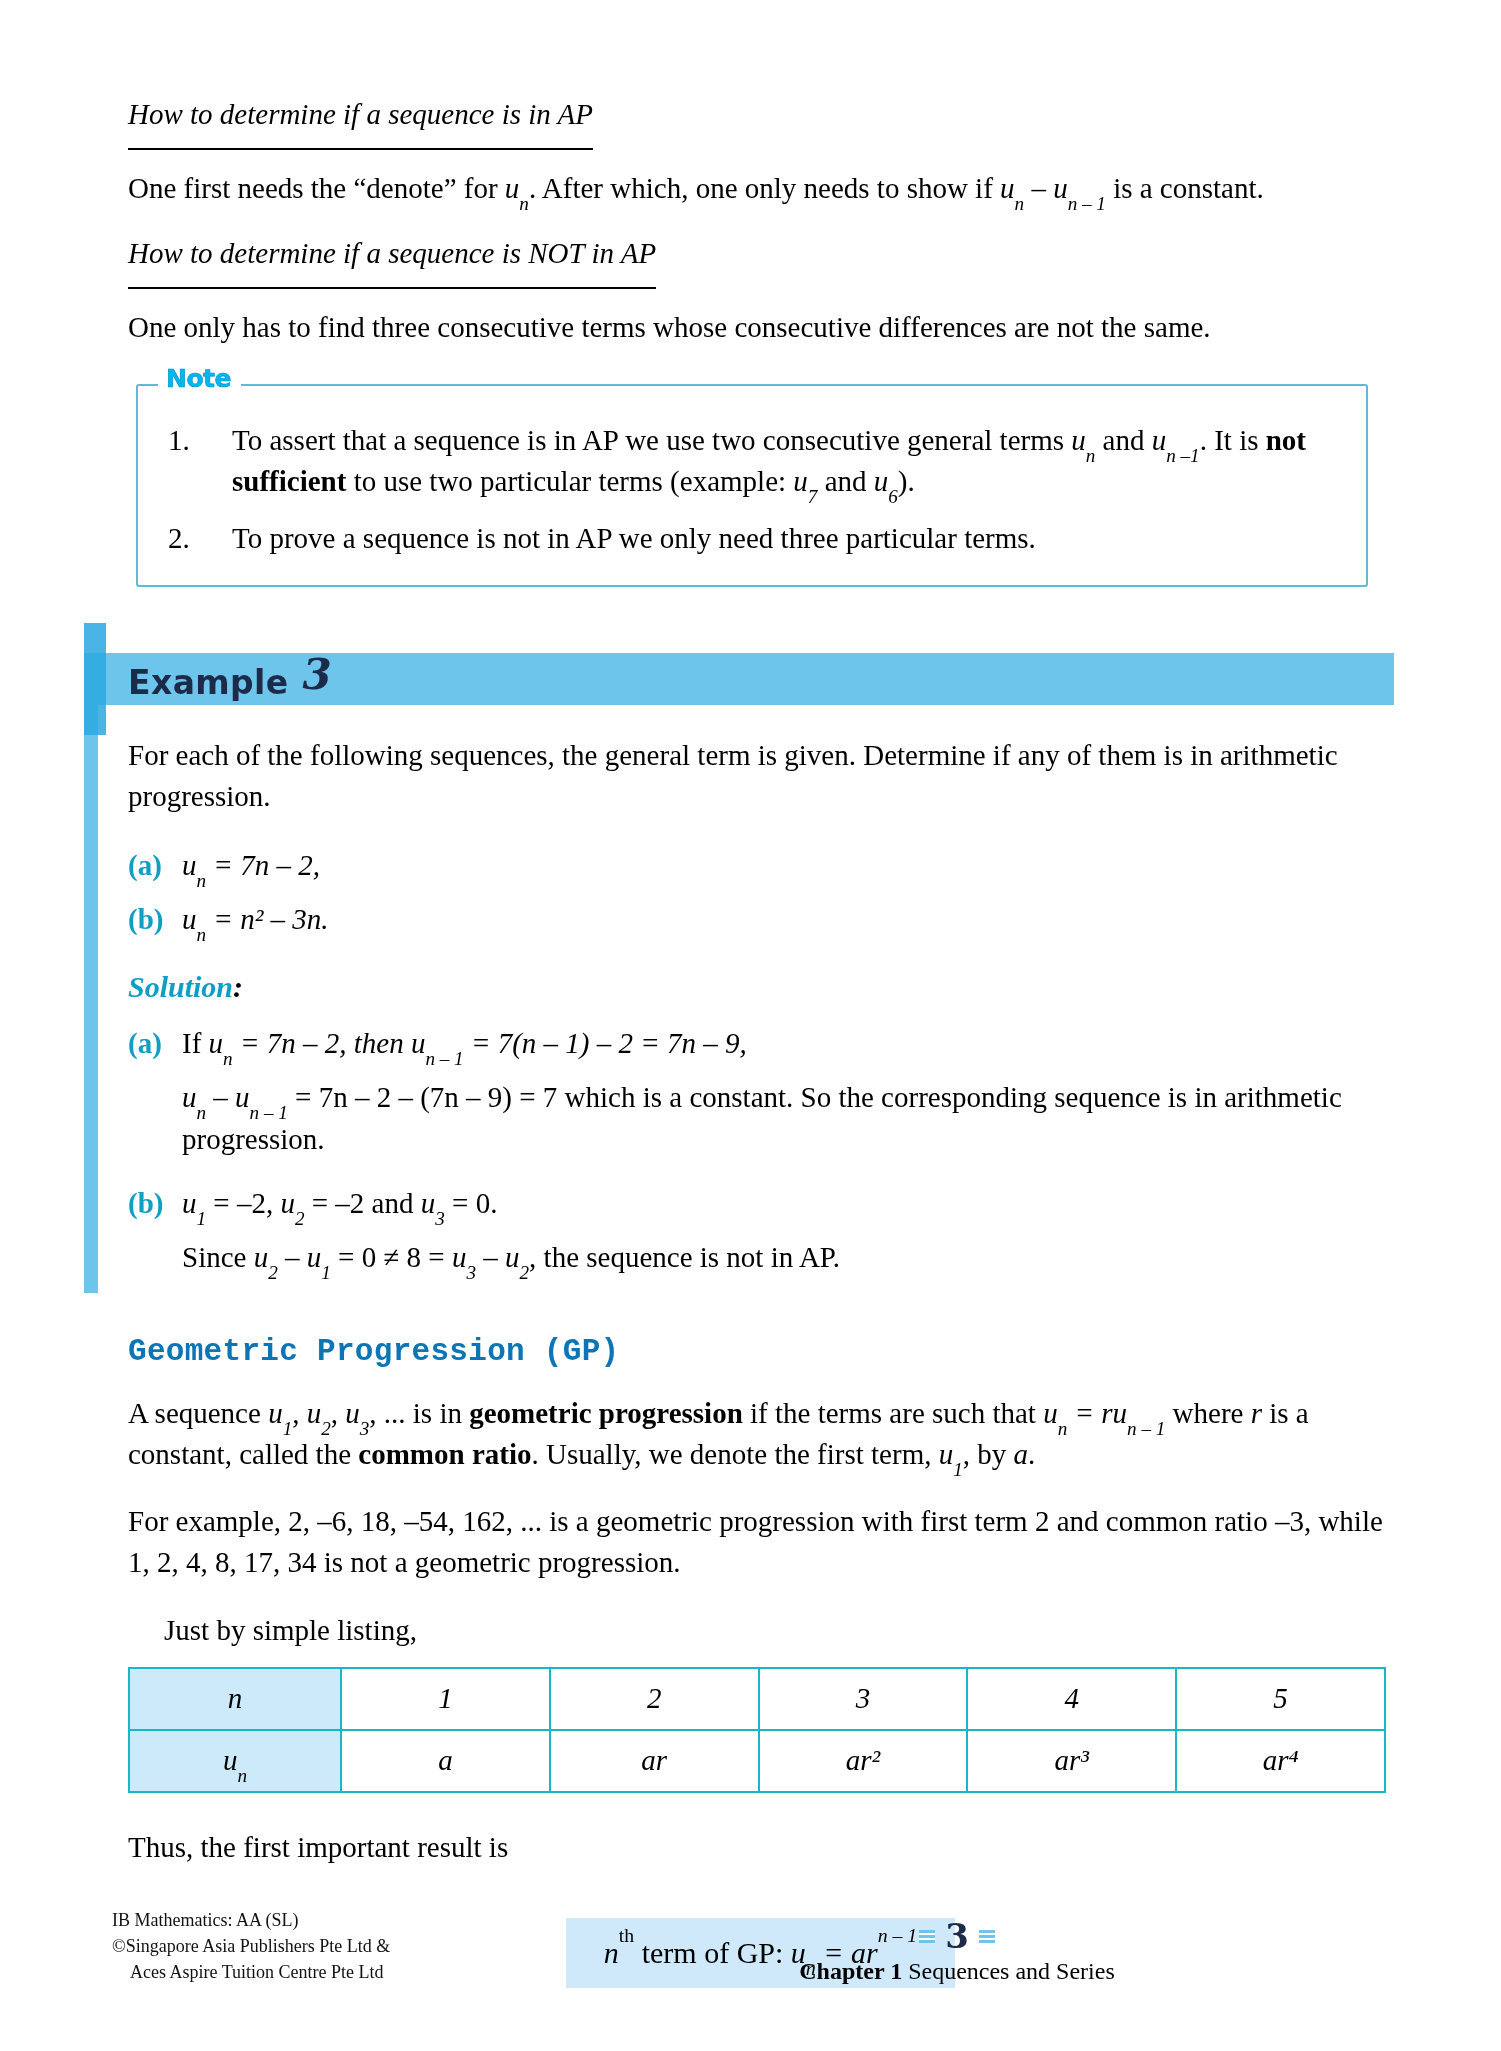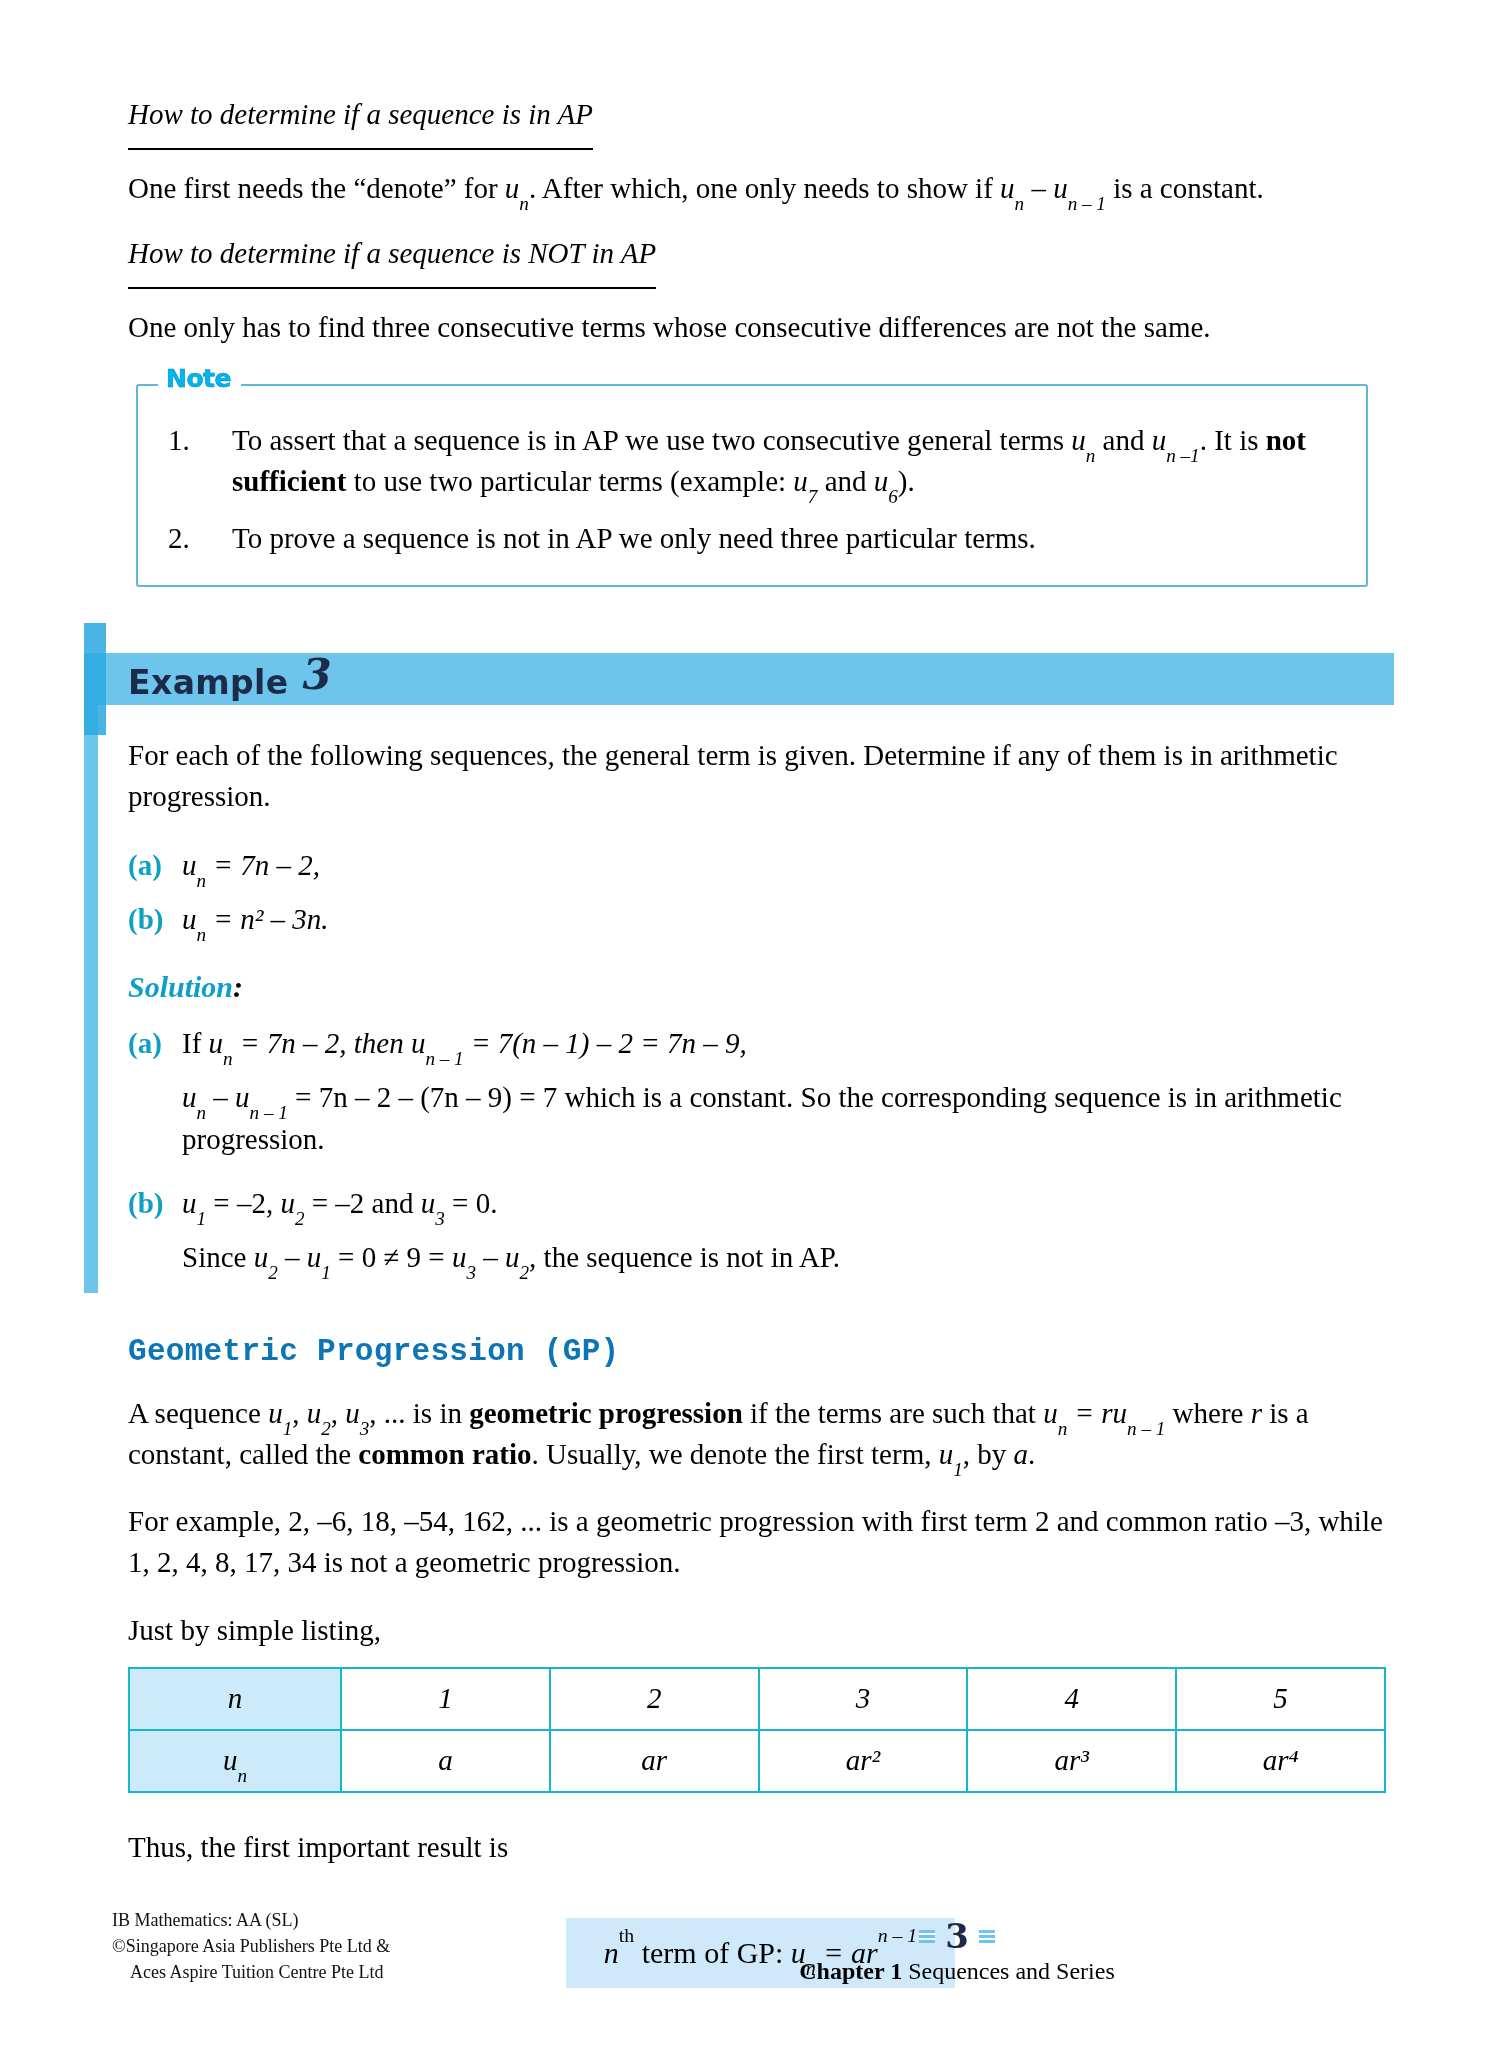--- a/index.html
+++ b/index.html
@@ -327,32 +327,32 @@
           <span class="item-body"><span>If </span><span class="mvar">u</span><sub>n</sub><span class="mvar"> = 7n – 2, then </span><span class="mvar">u</span><sub>n – 1</sub><span class="mvar"> = 7(n – 1) – 2 = 7n – 9,</span></span>
         </div>
 
         <div class="item-indent"><span class="mvar">u</span><sub>n</sub><span> – </span><span class="mvar">u</span><sub>n – 1</sub><span> = 7n – 2 – (7n – 9) = 7 which is a constant. So the corresponding sequence is in arithmetic progression.</span></div>
 
         <div class="item" style="margin-top:22px;">
           <span class="item-letter">(b)</span>
           <span class="item-body"><span class="mvar">u</span><sub class="nosl">1</sub><span> = –2, </span><span class="mvar">u</span><sub class="nosl">2</sub><span> = –2 and </span><span class="mvar">u</span><sub class="nosl">3</sub><span> = 0.</span></span>
         </div>
 
-        <div class="item-indent"><span>Since </span><span class="mvar">u</span><sub class="nosl">2</sub><span> – </span><span class="mvar">u</span><sub class="nosl">1</sub><span> = 0 ≠ 9 = </span><span class="mvar">u</span><sub class="nosl">3</sub><span> – </span><span class="mvar">u</span><sub class="nosl">2</sub><span>, the sequence is not in AP.</span></div>
+        <div class="item-indent"><span>Since </span><span class="mvar">u</span><sub class="nosl">2</sub><span> – </span><span class="mvar">u</span><sub class="nosl">1</sub><span> = 0 ≠ 8 = </span><span class="mvar">u</span><sub class="nosl">3</sub><span> – </span><span class="mvar">u</span><sub class="nosl">2</sub><span>, the sequence is not in AP.</span></div>
       </div>
     </div>
 
     <div>
       <h2 class="gp-heading">Geometric Progression (GP)</h2>
 
       <p class="para"><span>A sequence </span><span class="mvar">u</span><sub class="nosl">1</sub><span>, </span><span class="mvar">u</span><sub class="nosl">2</sub><span>, </span><span class="mvar">u</span><sub class="nosl">3</sub><span>, ... is in </span><b>geometric progression</b><span> if the terms are such that </span><span class="mvar">u</span><sub>n</sub><span class="mvar"> = ru</span><sub>n – 1</sub><span> where </span><span class="mvar">r</span><span> is a constant, called the </span><b>common ratio</b><span>. Usually, we denote the first term, </span><span class="mvar">u</span><sub class="nosl">1</sub><span>, by </span><span class="mvar">a</span><span>.</span></p>
 
       <p class="para">For example, 2, –6, 18, –54, 162, ... is a geometric progression with first term 2 and common ratio –3, while 1, 2, 4, 8, 17, 34 is not a geometric progression.</p>
 
-      <p class="para" style="margin-bottom:14px;">Just by simple listing,</p>
+      <p class="para" style="margin-bottom:14px;margin-left:36px;">Just by simple listing,</p>
 
       <table class="gp-table">
         <tbody>
           <tr>
             <td class="hdr">n</td>
             <td>1</td>
             <td>2</td>
             <td>3</td>
             <td>4</td>
             <td>5</td>

